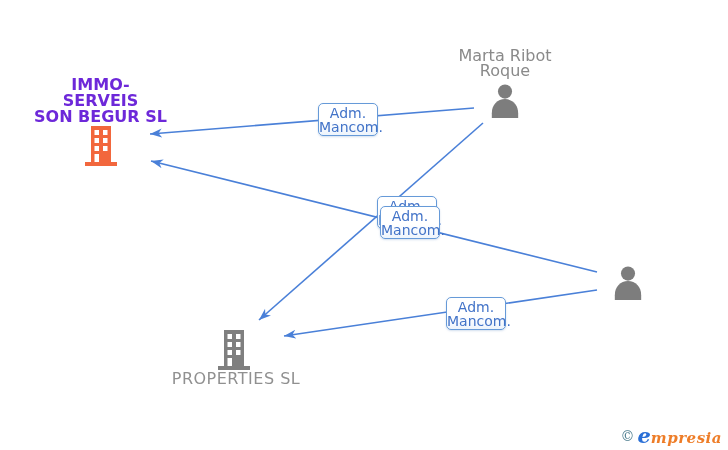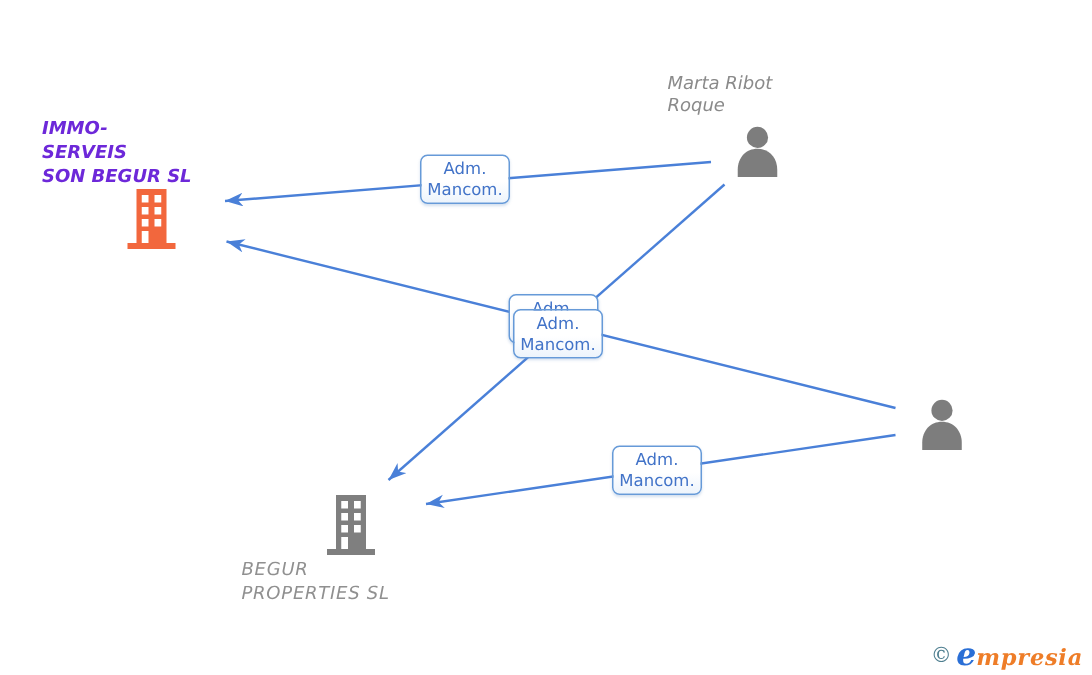--- a/index.html
+++ b/index.html
@@ -10,28 +10,28 @@
   }
   .stage{position:absolute;inset:0;width:728px;height:450px;}
   svg.wires{position:absolute;left:0;top:0;z-index:1;}
 
   
   .edge-box{
     position:absolute;z-index:2;width:60px;height:33px;
     background:linear-gradient(180deg,#ffffff 55%,#edf4fc 100%);
     border:1px solid #669ad8;border-radius:5px;
     box-shadow:0 1px 2px rgba(110,150,200,.3);
-    color:#4273c8;font-size:11px;line-height:14px;text-align:center;
-    padding-top:2px;box-sizing:border-box;cursor:default;
+    color:#4273c8;font-size:14px;line-height:14px;text-align:center;
+    padding-top:2px;box-sizing:border-box;cursor:default;margin-left:38px;
   }
 
   
   .node-label{
-    position:absolute;z-index:3;text-align:left;color:#8a8a8a;
-    font-size:12px;line-height:15px;cursor:pointer;font-style:italic;
+    position:absolute;z-index:3;text-align:center;color:#8a8a8a;
+    font-size:16px;line-height:15px;cursor:pointer;
   }
   .node-label.company-main{font-weight:bold;color:#6d28d9;line-height:16px;}
   .node-label.company-sub{color:#909090;line-height:16px;letter-spacing:.5px;}
   .node-icon{position:absolute;z-index:3;cursor:pointer;}
 
   
   .watermark{
     position:absolute;right:6px;bottom:2px;z-index:4;
     font-family:"DejaVu Serif","Liberation Serif",serif;
     white-space:nowrap;
@@ -122,21 +122,20 @@
       <rect x="12.5" y="5" width="4.5" height="5" fill="#ffffff"></rect>
       <rect x="21" y="5" width="4.5" height="5" fill="#ffffff"></rect>
       <rect x="12.5" y="13" width="4.5" height="5" fill="#ffffff"></rect>
       <rect x="21" y="13" width="4.5" height="5" fill="#ffffff"></rect>
       <rect x="12.5" y="21" width="4.5" height="5" fill="#ffffff"></rect>
       <rect x="21" y="21" width="4.5" height="5" fill="#ffffff"></rect>
       <rect x="12.5" y="29" width="4.5" height="8" fill="#ffffff"></rect>
     </svg>
   </div>
   <div class="node-label company-sub" style="left:161px;top:371px;width:150px;">
-    <div>BEGUR</div>
     <div>PROPERTIES SL</div>
   </div>
 
   <div class="watermark">
     <span class="copy">©</span><span class="brand-e">e</span><span class="brand-rest">mpresia</span>
   </div>
 
 </div>
 
 </body></html>

